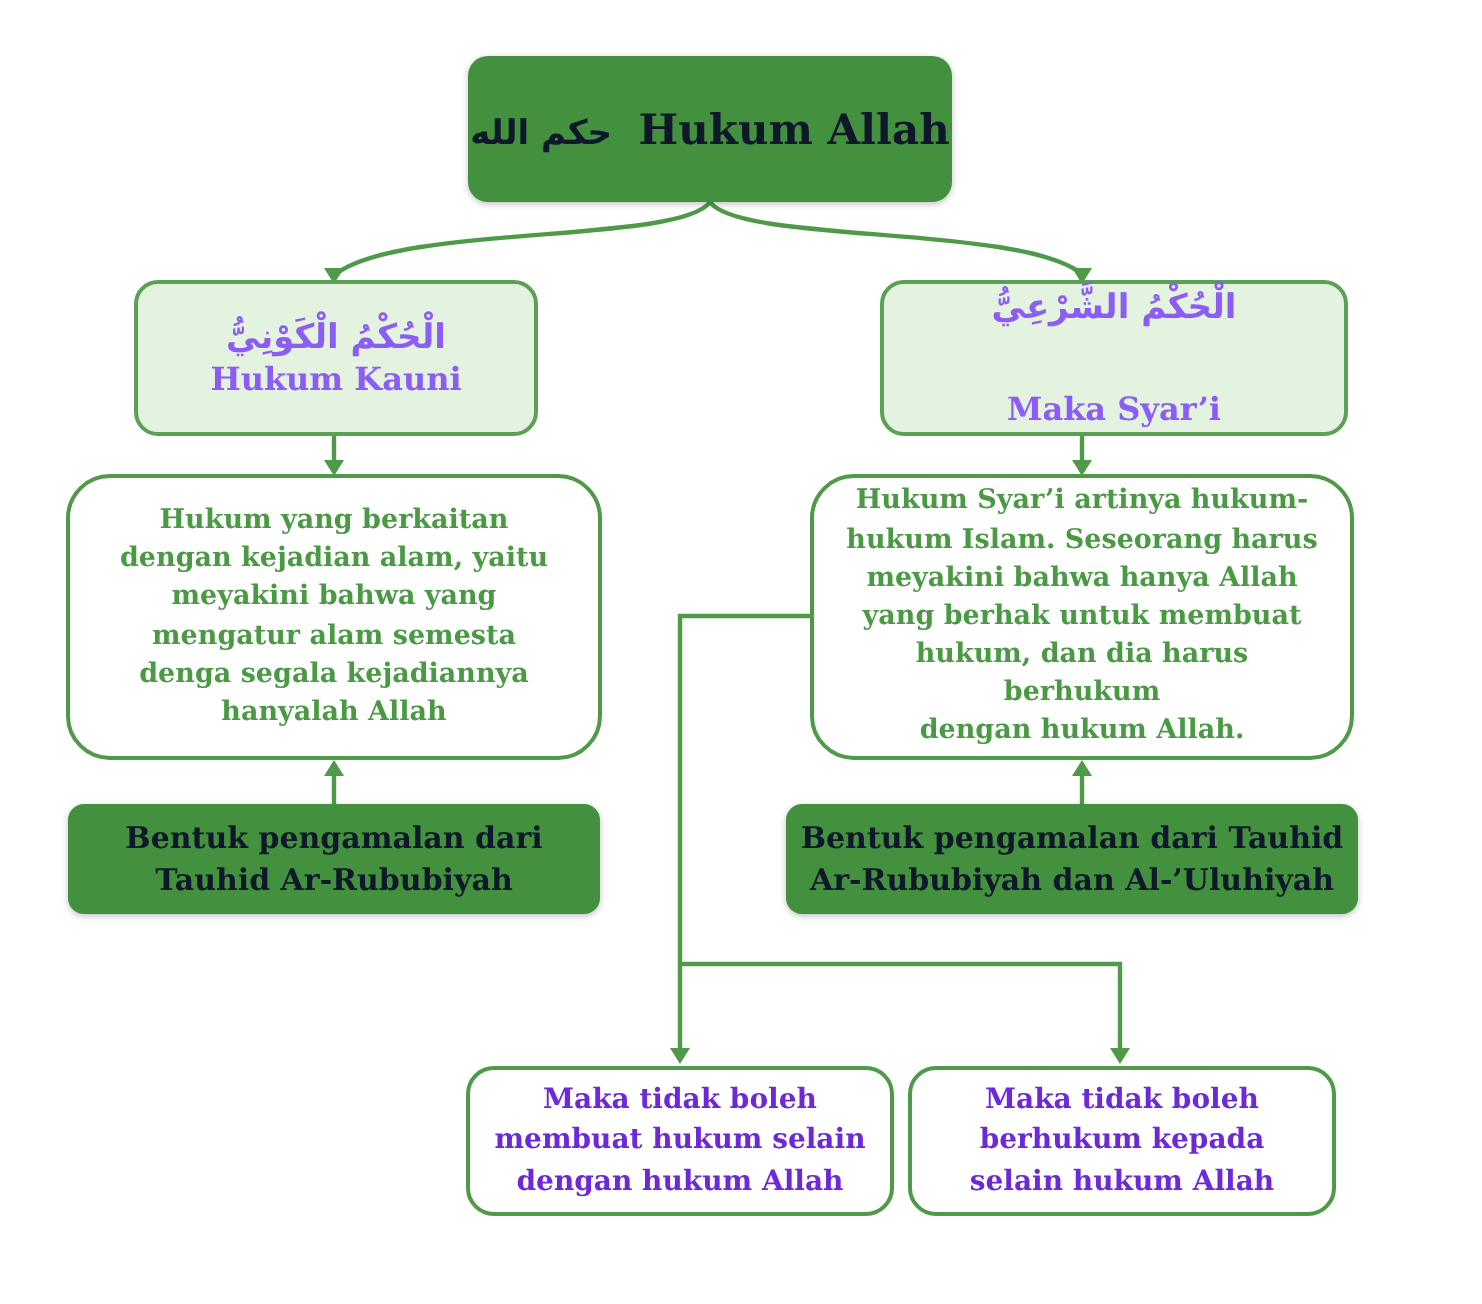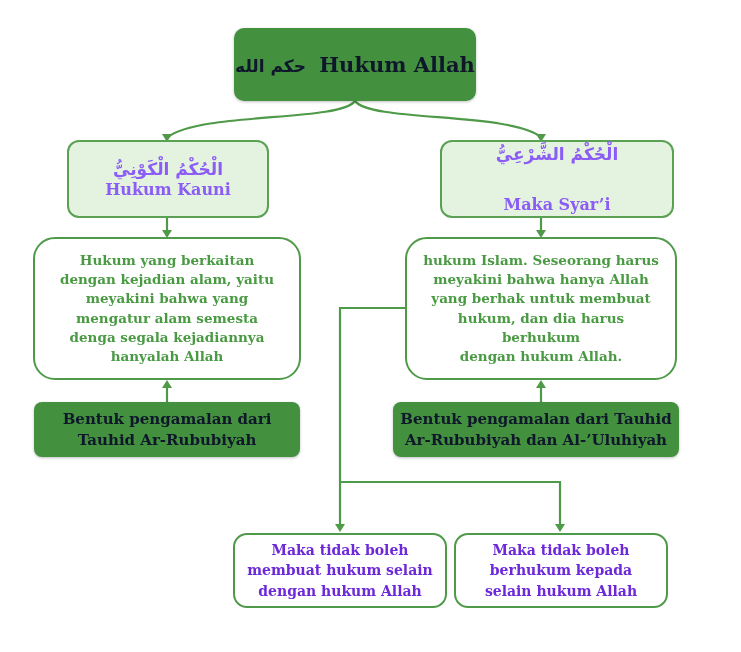--- a/index.html
+++ b/index.html
@@ -74,20 +74,21 @@
     <div>dengan kejadian alam, yaitu</div>
     <div>meyakini bahwa yang</div>
     <div>mengatur alam semesta</div>
     <div>denga segala kejadiannya</div>
     <div>hanyalah Allah</div>
   </div>
 </div>
 
 <div class="box outline" style="left:405px; top:237px; width:272px; height:143px;">
   <div class="desc">
+    <div>Hukum Syar’i artinya hukum-</div>
     <div>hukum Islam. Seseorang harus</div>
     <div>meyakini bahwa hanya Allah</div>
     <div>yang berhak untuk membuat</div>
     <div>hukum, dan dia harus berhukum</div>
     <div>dengan hukum Allah.</div>
   </div>
 </div>
 
 <div class="box dark" style="left:34px; top:402px; width:266px; height:55px; border-radius:8px;">
   <div class="dark-label">

